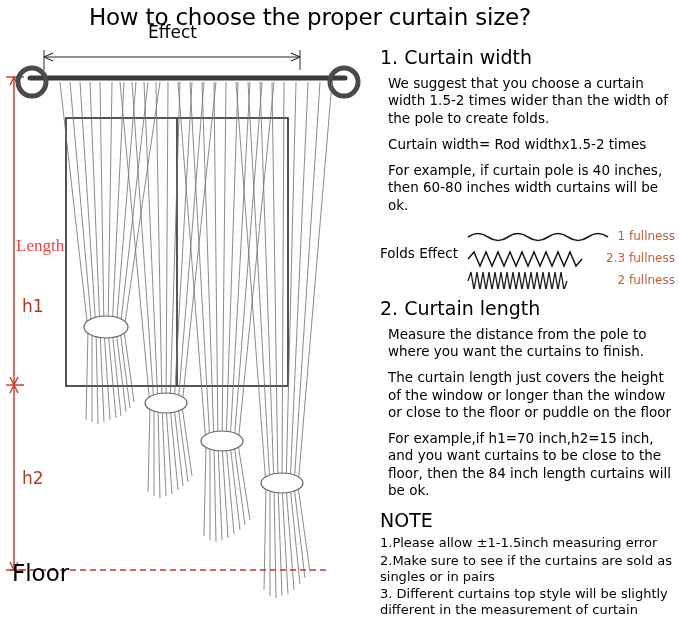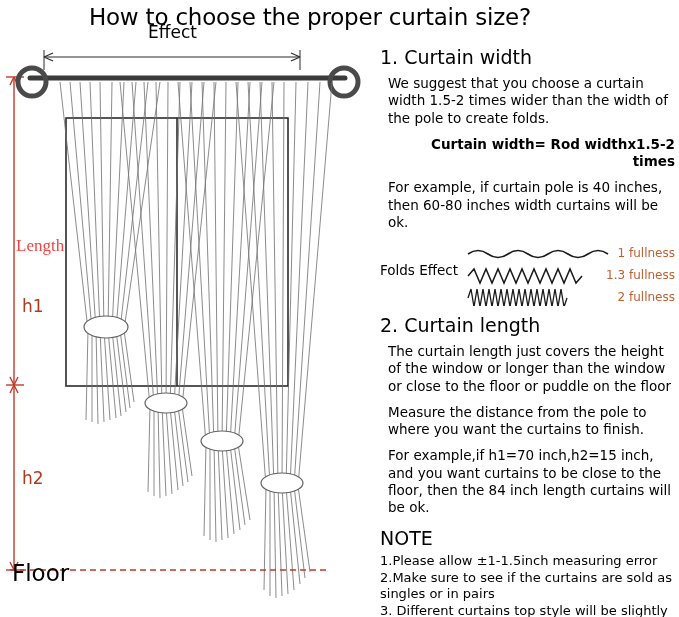--- a/index.html
+++ b/index.html
@@ -179,41 +179,41 @@
     <div class="dlabel" style="left:16px; top:206px; color:#ef4444;font-family:Liberation Serif, serif;">Length</div>
     <div class="dlabel" style="left:22px; top:266px; color:#b03a20;">h1</div>
     <div class="dlabel" style="left:22px; top:438px; color:#b03a20;">h2</div>
     <div class="floor-label">Floor</div>
   </div>
 
   <div id="right">
 
     <h2 class="sec">1. Curtain width</h2>
     <p class="body">We suggest that you choose a curtain width 1.5-2 times wider than the width of the pole to create folds.</p>
-    <p class="body" style="font-weight:bold;text-align:right;">Curtain width= Rod widthx1.5-2 times</p>
+    <p class="body" style="font-weight:normal;">Curtain width= Rod widthx1.5-2 times</p>
     <p class="body">For example, if curtain pole is 40 inches, then 60-80 inches width curtains will be ok.</p>
 
     <div class="folds">
       <div class="folds-label">Folds Effect</div>
       <svg width="295" height="66" viewBox="0 0 295 66" style="position:absolute;left:0;top:0;">
 
         <path d="M88 14 q10 -7 20 0 q10 7 20 0 q10 -7 20 0 q10 7 20 0 q10 -7 20 0 q10 7 20 0 q10 -7 20 0" fill="none" stroke="#1a1a1a" stroke-width="1.6"></path>
 
         <path d="M88 36 l6 -7 l6 14 l6 -14 l6 14 l6 -14 l6 14 l6 -14 l6 14 l6 -14 l6 14 l6 -14 l6 14 l6 -14 l6 14 l6 -14 l6 14 l6 -14 l6 14 l6 -7" fill="none" stroke="#1a1a1a" stroke-width="1.5"></path>
 
         <path d="M88 58 l3 -9 l3 18 l3 -18 l3 18 l3 -18 l3 18 l3 -18 l3 18 l3 -18 l3 18 l3 -18 l3 18 l3 -18 l3 18 l3 -18 l3 18 l3 -18 l3 18 l3 -18 l3 18 l3 -18 l3 18 l3 -18 l3 18 l3 -18 l3 18 l3 -18 l3 18 l3 -18 l3 18 l3 -18 l3 18 l3 -9" fill="none" stroke="#1a1a1a" stroke-width="1.3"></path>
       </svg>
       <div class="fold-name" style="top:6px;">1 fullness</div>
-      <div class="fold-name" style="top:28px;">1.3 fullness</div>
+      <div class="fold-name" style="top:28px;">2.3 fullness</div>
       <div class="fold-name" style="top:50px;">2 fullness</div>
     </div>
 
     <h2 class="sec">2. Curtain length</h2>
+    <p class="body">Measure the distance from the pole to where you want the curtains to finish.</p>
     <p class="body">The curtain length just covers the height of the window or longer than the window or close to the floor or puddle on the floor</p>
-    <p class="body">Measure the distance from the pole to where you want the curtains to finish.</p>
     <p class="body">For example,if h1=70 inch,h2=15 inch, and you want curtains to be close to the floor, then the 84 inch length curtains will be ok.</p>
 
     <h2 class="note-title">NOTE</h2>
     <ul class="notes">
       <li>1.Please allow ±1-1.5inch measuring error</li>
       <li>2.Make sure to see if the curtains are sold as singles or in pairs</li>
       <li>3. Different curtains top style will be slightly different in the measurement of curtain length, like rod pocket,back tab,ring hooks or grommet</li>
     </ul>
   </div>
 

